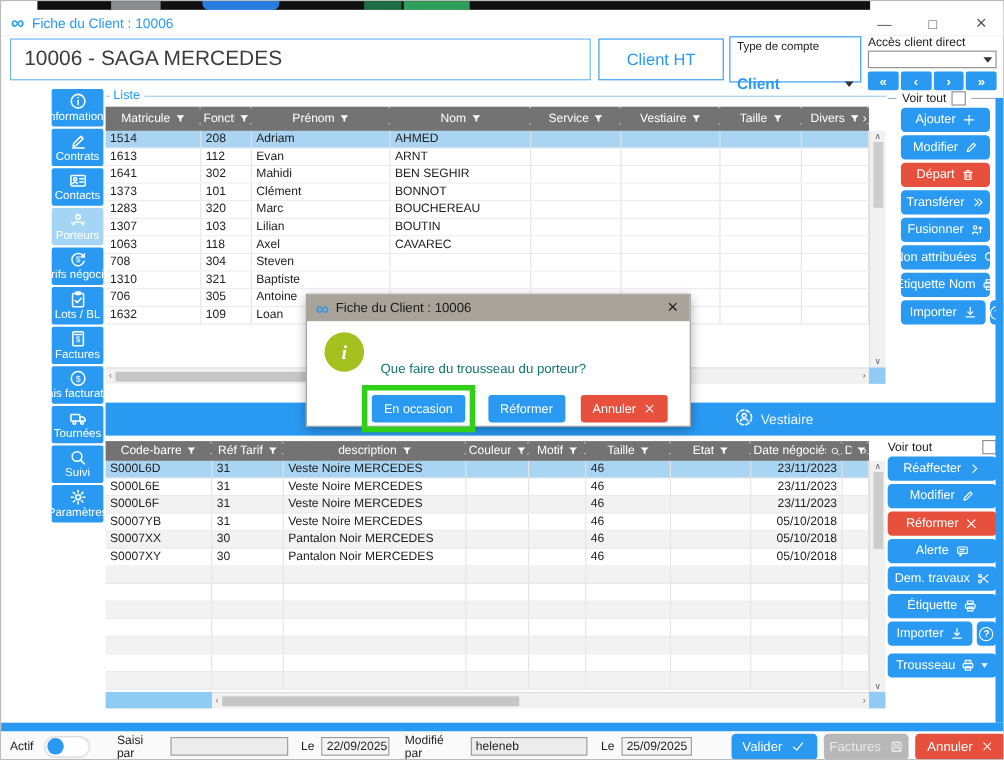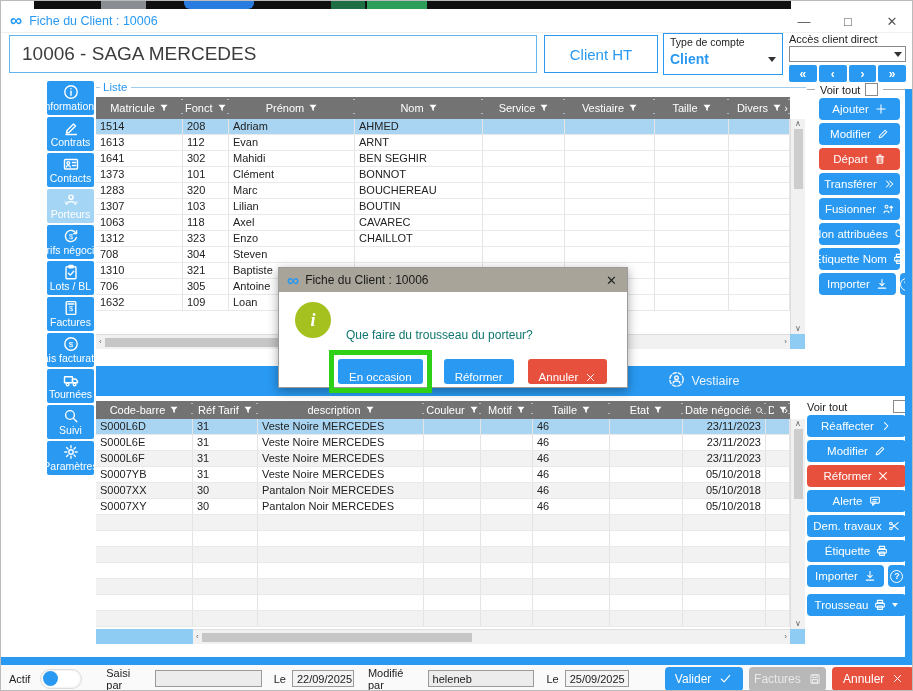--- a/index.html
+++ b/index.html
@@ -16,21 +16,21 @@
   .logo{color:#2999f2;font-weight:bold;font-size:17px;line-height:1;margin:0 7px 0 9px;}
   #titlebar .ttl{color:#2999f2;font-size:12.5px;}
   .win-ctrls{position:absolute;right:0;top:0;height:24px;display:flex;align-items:center;}
   .wbtn{width:44px;text-align:center;color:#555;font-size:13px;cursor:default;}
 
   
   #client-title-box{left:8px;top:34px;width:528px;height:38px;border:1px solid #63b4ef;background:#fff;display:flex;align-items:center;padding-left:12px;font-size:19px;color:#3c3c3c;}
   #client-ht-btn{left:543px;top:34px;width:114px;height:38px;border:1px solid #2999f2;background:#fff;color:#2999f2;font-size:15px;display:flex;align-items:center;justify-content:center;}
   #type-compte{left:662px;top:32px;width:120px;height:42px;border:1px solid #2999f2;background:#fff;padding:2px 6px;}
   #type-compte .lbl{font-size:10.5px;color:#222;}
-  #type-compte .val{display:flex;align-items:center;justify-content:space-between;margin-top:3px;}
+  #type-compte .val{display:flex;align-items:center;justify-content:space-between;margin-top:20px;}
   #type-compte .val span{color:#2999f2;font-weight:bold;font-size:14px;}
   .caret-dn{width:0;height:0;border-left:4px solid transparent;border-right:4px solid transparent;border-top:5px solid #333;}
   #acces{left:788px;top:32px;width:117px;}
   #acces .lbl{font-size:11px;color:#222;}
   #acces .combo{margin-top:1px;height:16px;border:1px solid #8a8a8a;background:#fff;display:flex;align-items:center;justify-content:flex-end;padding-right:3px;}
   #acces .nav{margin-top:3px;display:flex;gap:2px;}
   #acces .nav div{flex:1;height:17px;background:#2999f2;color:#fff;font-size:12px;font-weight:bold;display:flex;align-items:center;justify-content:center;border-radius:2px;line-height:1;}
 
   
   #sidebar{left:4px;top:80px;width:89px;display:flex;flex-direction:column;gap:2px;padding-left:42px;}
@@ -94,21 +94,21 @@
   
   #dialog{left:277px;top:266px;width:350px;height:121px;background:#fff;border:1px solid #9b9b9b;box-shadow:0 3px 10px rgba(0,0,0,.35);z-index:50;}
   #dlg-title{height:24px;background:#a8a49a;display:flex;align-items:center;padding:0 6px;}
   #dlg-title .logo{margin:0 6px 0 2px;}
   #dlg-title .ttl{font-size:12px;color:#1a1a1a;flex:1;}
   #dlg-close{color:#222;font-size:13px;padding:0 4px;}
   #dlg-body{position:relative;height:96px;}
   #info-icon{position:absolute;left:16px;top:10px;width:36px;height:36px;border-radius:50%;background:#a4c11f;color:#fff;display:flex;align-items:center;justify-content:center;font-size:18px;font-weight:bold;font-family:"Liberation Serif","DejaVu Serif",serif;font-style:italic;}
   #dlg-msg{position:absolute;left:67px;top:36px;font-size:12px;color:#0f766e;}
   #dlg-buttons{position:absolute;left:50px;top:58px;display:flex;align-items:flex-start;}
-  .dbtn{height:25px;border-radius:3px;background:#2999f2;color:#fff;font-size:11.5px;display:flex;align-items:flex-end;justify-content:center;gap:7px;padding:1px 11px;white-space:nowrap;}
+  .dbtn{height:25px;border-radius:3px;background:#2999f2;color:#fff;font-size:11.5px;display:flex;align-items:center;justify-content:center;gap:7px;padding:1px 11px;white-space:nowrap;}
   .dbtn.red{background:#e8503e;}
   #hl-box{border:5px solid #2fd117;padding:4px;margin-right:12px;background:transparent;}
   .dbtn.plain{margin-top:9px;margin-right:14px;}
 
   
   #footer{left:0;top:664px;width:913px;height:27px;background:#fafafa;display:flex;align-items:center;font-size:11px;color:#222;}
   .toggle{width:44px;height:20px;background:#fff;border:1px solid #ddd;border-radius:10px;position:relative;box-shadow:inset 0 0 2px rgba(0,0,0,.15);}
   .toggle .knob{position:absolute;left:2px;top:1.5px;width:15px;height:15px;border-radius:50%;background:#2999f2;}
   .ffield{height:17px;border:1px solid #9a9a9a;background:#ececec;font-size:11px;display:flex;align-items:center;padding:0 4px;color:#222;}
   .ffield.white{background:#f4f4f4;}
@@ -445,30 +445,20 @@
           <div class="tc"></div>
           <div class="tc"></div>
           <div class="tc"></div>
           <div class="tc"></div>
         </div>
         <div class="grid-row trow" style="grid-template-columns: 87px 46px 126px 128px 82px 90px 74px 61px;">
           <div class="tc">1063</div>
           <div class="tc">118</div>
           <div class="tc">Axel</div>
           <div class="tc">CAVAREC</div>
-          <div class="tc"></div>
-          <div class="tc"></div>
-          <div class="tc"></div>
-          <div class="tc"></div>
-        </div>
-        <div class="grid-row trow" style="grid-template-columns: 87px 46px 126px 128px 82px 90px 74px 61px;">
-          <div class="tc">1312</div>
-          <div class="tc">323</div>
-          <div class="tc">Enzo</div>
-          <div class="tc">CHAILLOT</div>
           <div class="tc"></div>
           <div class="tc"></div>
           <div class="tc"></div>
           <div class="tc"></div>
         </div>
         <div class="grid-row trow" style="grid-template-columns: 87px 46px 126px 128px 82px 90px 74px 61px;">
           <div class="tc">708</div>
           <div class="tc">304</div>
           <div class="tc">Steven</div>
           <div class="tc"></div>

